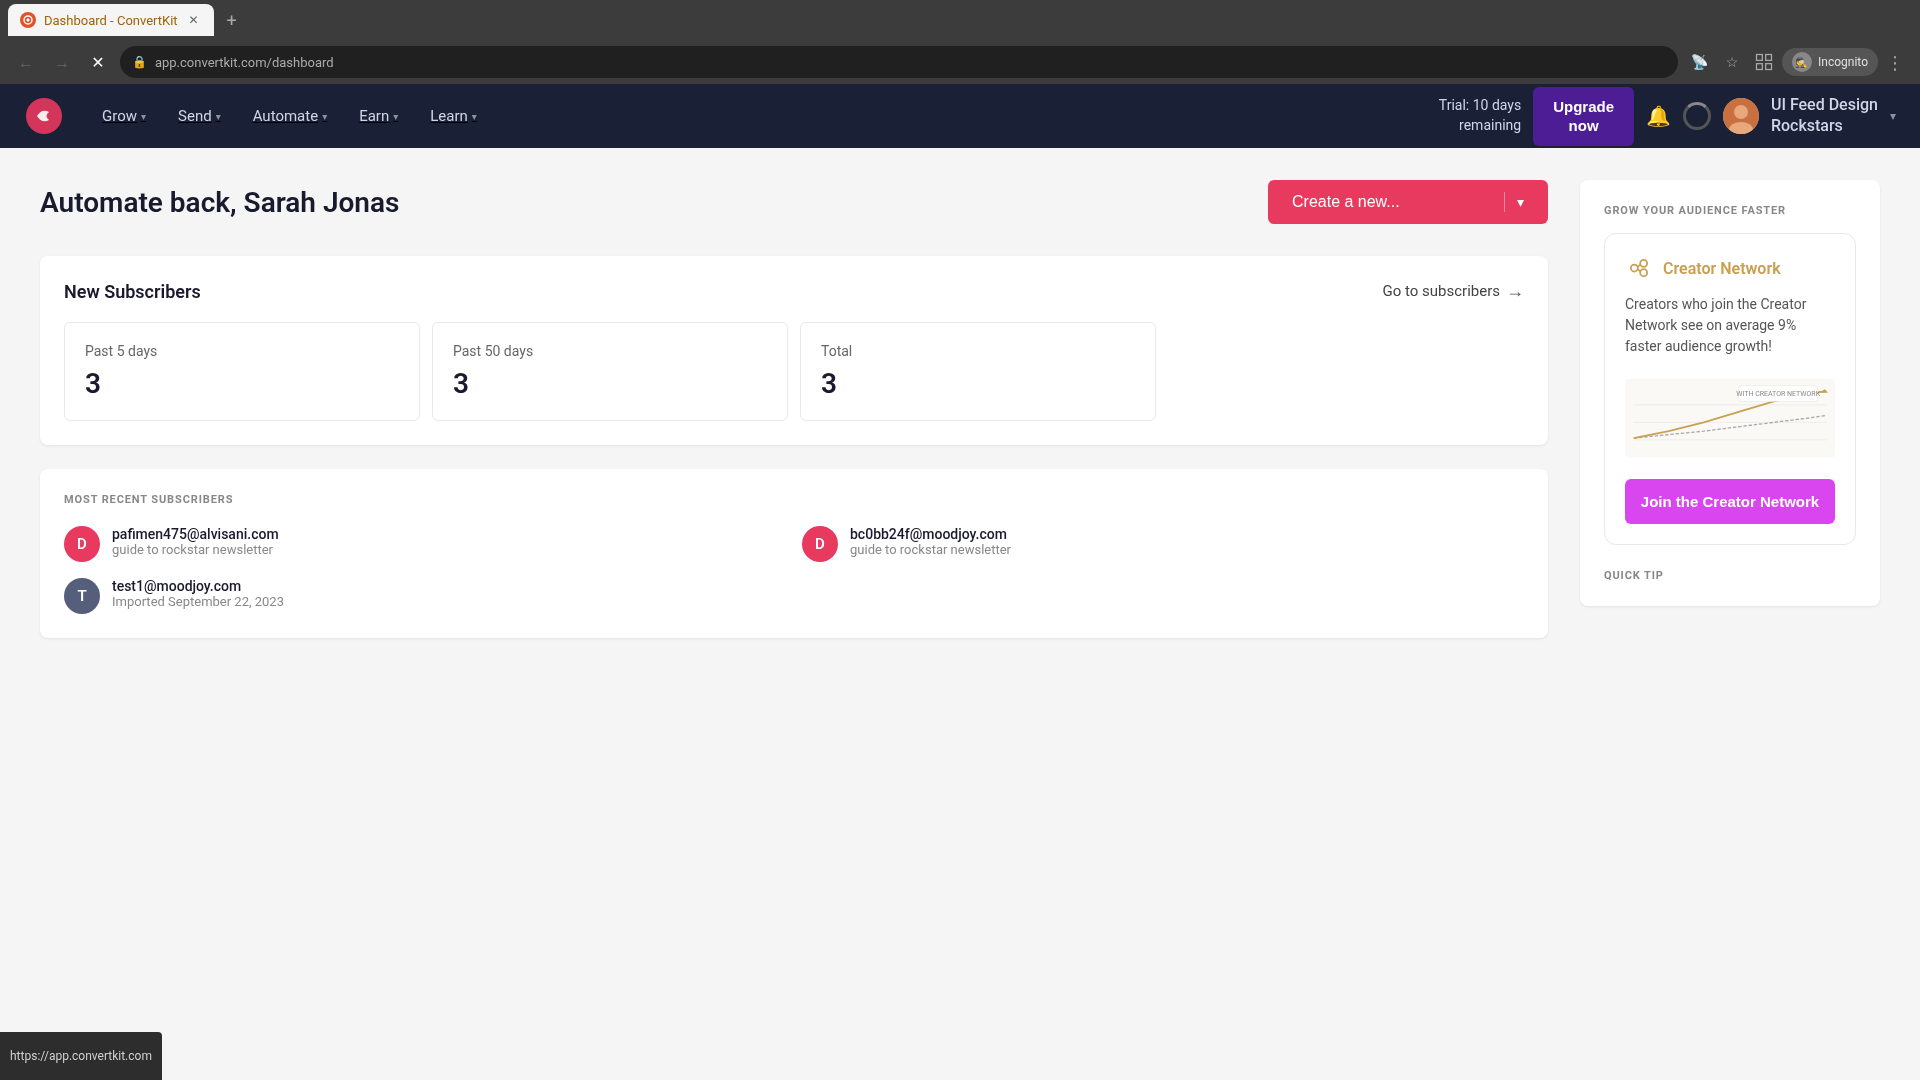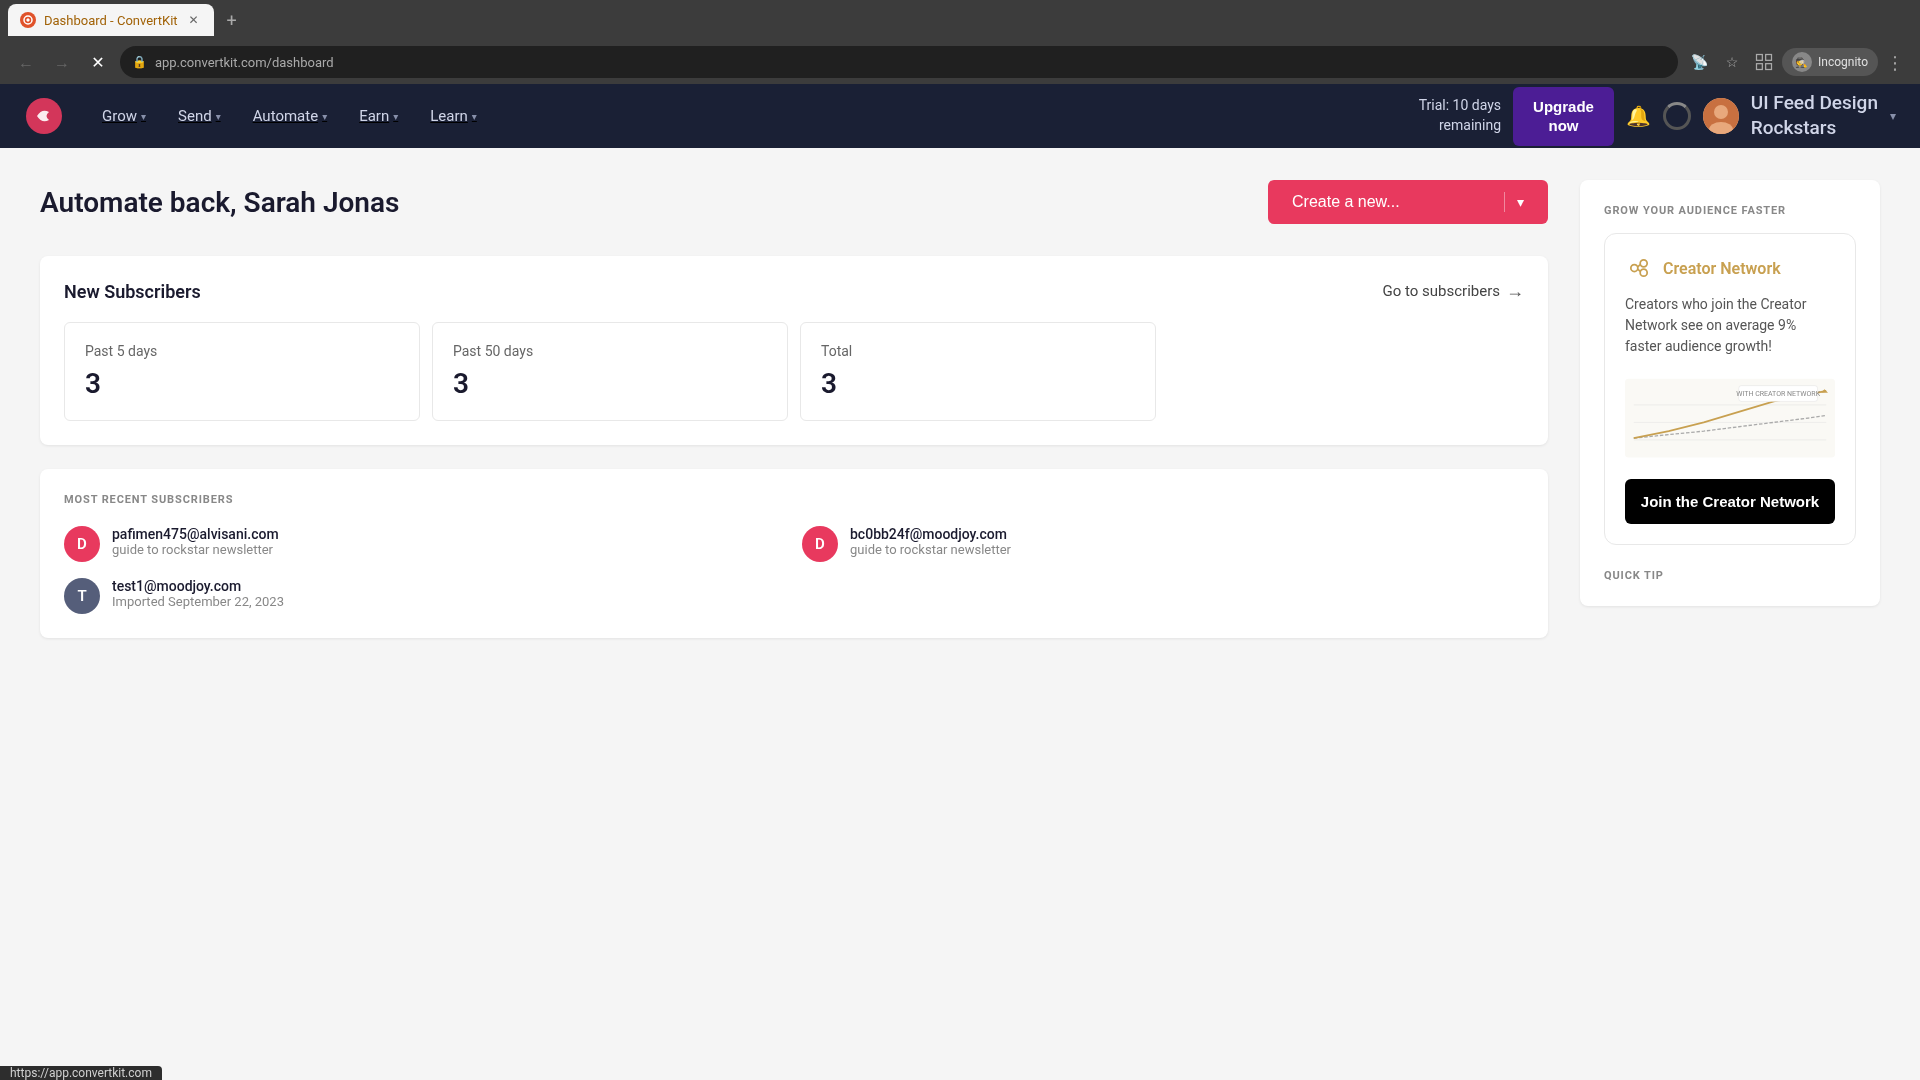--- a/index.html
+++ b/index.html
@@ -37,21 +37,21 @@
     .nav-items { display: flex; align-items: center; gap: 4px; flex: 1; text-decoration: underline; }
     .nav-item { color: #d0d5e8; font-size: 15px; padding: 8px 14px; border-radius: 6px; cursor: pointer; display: flex; align-items: center; gap: 4px; }
     .nav-item-chevron { font-size: 10px; color: #8890aa; }
     .nav-right { display: flex; align-items: center; gap: 12px; margin-left: auto; }
     .trial-text { color: #d0d5e8; font-size: 14px; line-height: 1.3; }
     .upgrade-btn { background: #4c1d95; color: white; font-weight: 600; font-size: 15px; padding: 10px 20px; border-radius: 6px; cursor: pointer; border: none; }
     .bell-icon { color: #d0d5e8; font-size: 20px; cursor: pointer; }
     .loading-circle { width: 28px; height: 28px; border: 3px solid #555; border-top-color: #888; border-radius: 50%; animation: spin 1s linear infinite; }
     @keyframes spin { to { transform: rotate(360deg); } }
     .user-avatar { width: 36px; height: 36px; border-radius: 50%; background: #e8a87c; display: flex; align-items: center; justify-content: center; cursor: pointer; overflow: hidden; }
-    .user-name { color: #d0d5e8; font-size: 19px; font-weight: 500; cursor: pointer; }
+    .user-name { color: #d0d5e8; font-size: 16px; font-weight: 500; cursor: pointer; }
     .user-chevron { color: #8890aa; font-size: 12px; cursor: pointer; }
 
     
     .main { padding: 32px 40px; display: flex; gap: 32px; }
     .content-left { flex: 1; }
     .content-right { width: 300px; }
 
     
     .page-header { display: flex; align-items: center; justify-content: space-between; margin-bottom: 32px; }
     .page-title { font-size: 28px; font-weight: 600; color: #1a1a2e; }
@@ -85,26 +85,26 @@
 
     
     .sidebar-section { background: white; border-radius: 8px; padding: 24px; box-shadow: 0 1px 3px rgba(0,0,0,0.08); }
     .sidebar-section-title { font-size: 11px; font-weight: 700; color: #888; letter-spacing: 0.08em; text-transform: uppercase; margin-bottom: 16px; }
     .creator-network-card { border: 1px solid #e8e8e8; border-radius: 12px; padding: 20px; }
     .creator-network-header { display: flex; align-items: center; gap: 10px; margin-bottom: 12px; }
     .creator-network-icon { width: 28px; height: 28px; color: #c8a050; font-size: 22px; }
     .creator-network-name { color: #c8a050; font-size: 16px; font-weight: 600; cursor: pointer; }
     .creator-network-desc { color: #555; font-size: 14px; line-height: 1.5; margin-bottom: 16px; }
     .network-chart { width: 100%; height: 90px; margin-bottom: 16px; }
-    .join-btn { background: #000000; color: white; font-size: 15px; font-weight: 600; width: 100%; padding: 14px; border-radius: 6px; border: none; cursor: pointer; }
+    .join-btn { background: #d946ef; color: white; font-size: 15px; font-weight: 600; width: 100%; padding: 14px; border-radius: 6px; border: none; cursor: pointer; }
 
     .quick-tip-title { font-size: 11px; font-weight: 700; color: #888; letter-spacing: 0.08em; text-transform: uppercase; margin-top: 20px; }
 
     
-    .status-bar { position: fixed; bottom: 0; left: 0; background: #2d2d2d; color: #d0d0d0; font-size: 12px; padding: 0 10px; border-radius: 0 4px 0 0; }
+    .status-bar { position: fixed; bottom: 0; left: 0; background: #2d2d2d; color: #d0d0d0; font-size: 12px; padding: 17px 10px; border-radius: 0 4px 0 0; }
   </style>
 </head>
 <body>
 
 <div class="browser-chrome">
   <div class="browser-titlebar">
     <div class="browser-tab">
       <div class="browser-tab-favicon">
         <svg width="10" height="10" viewBox="0 0 10 10">
             <circle cx="5" cy="5" r="4" fill="none" stroke="white" stroke-width="1.5"></circle>

